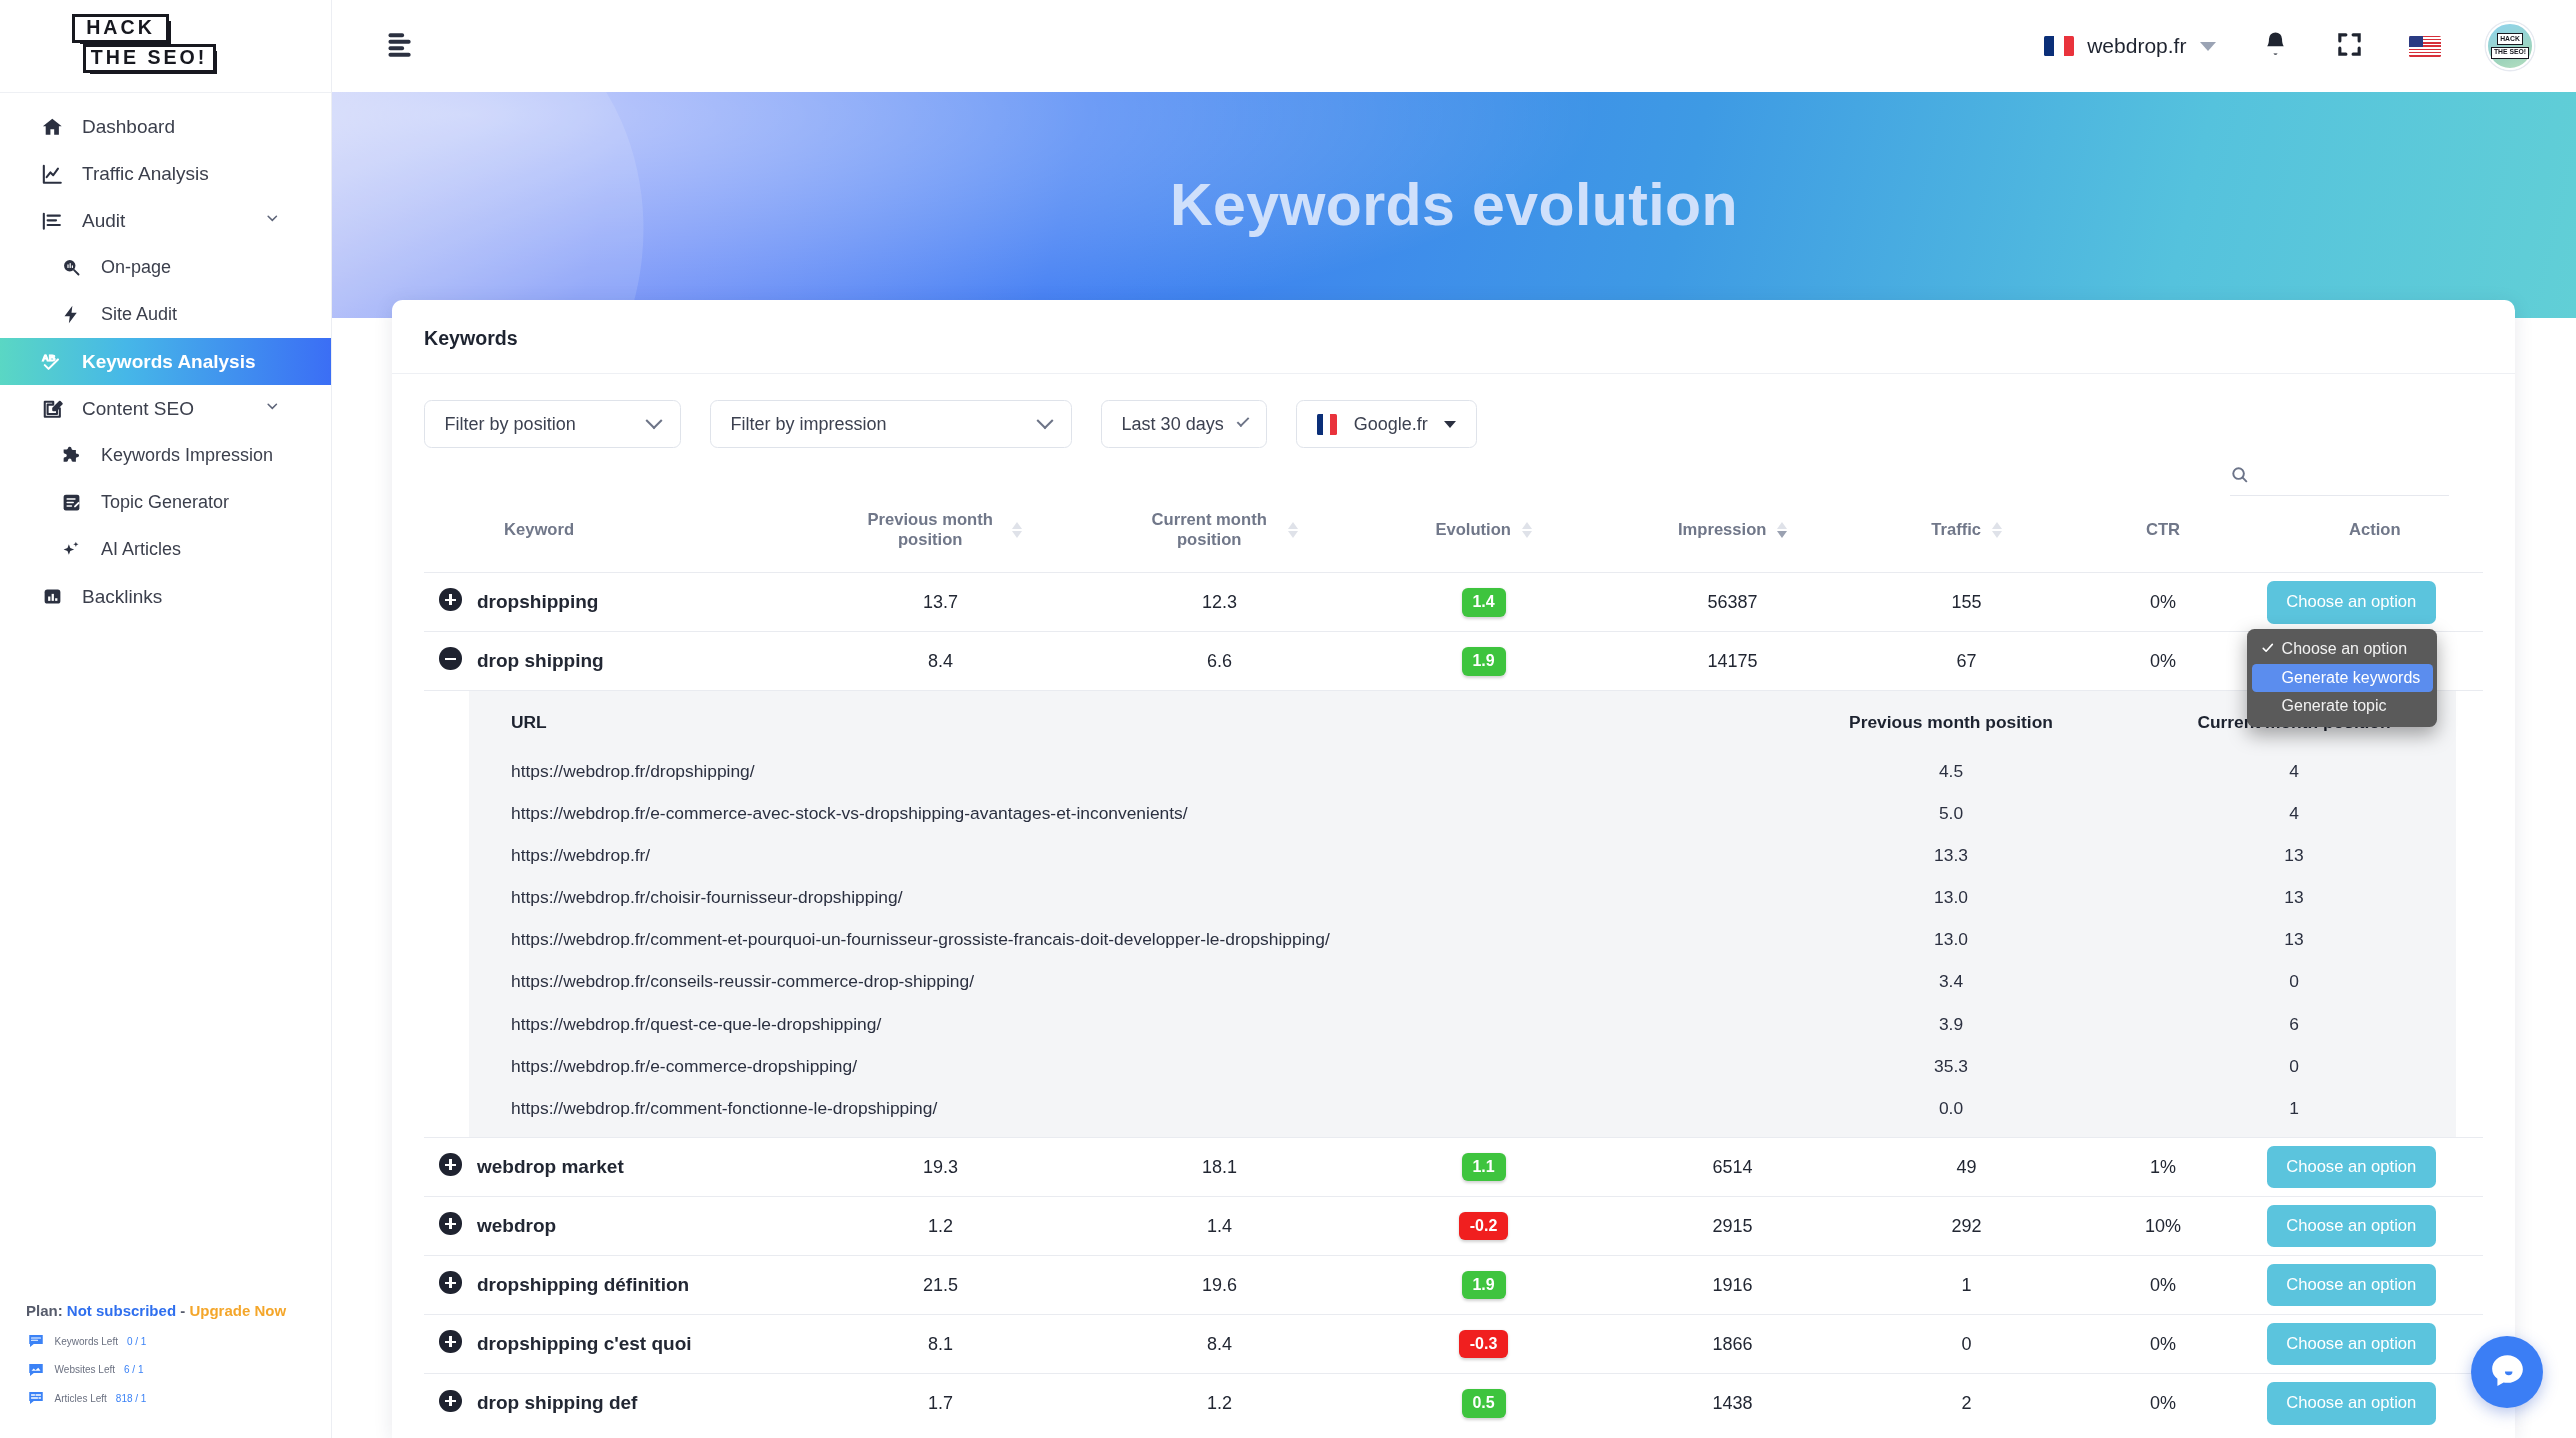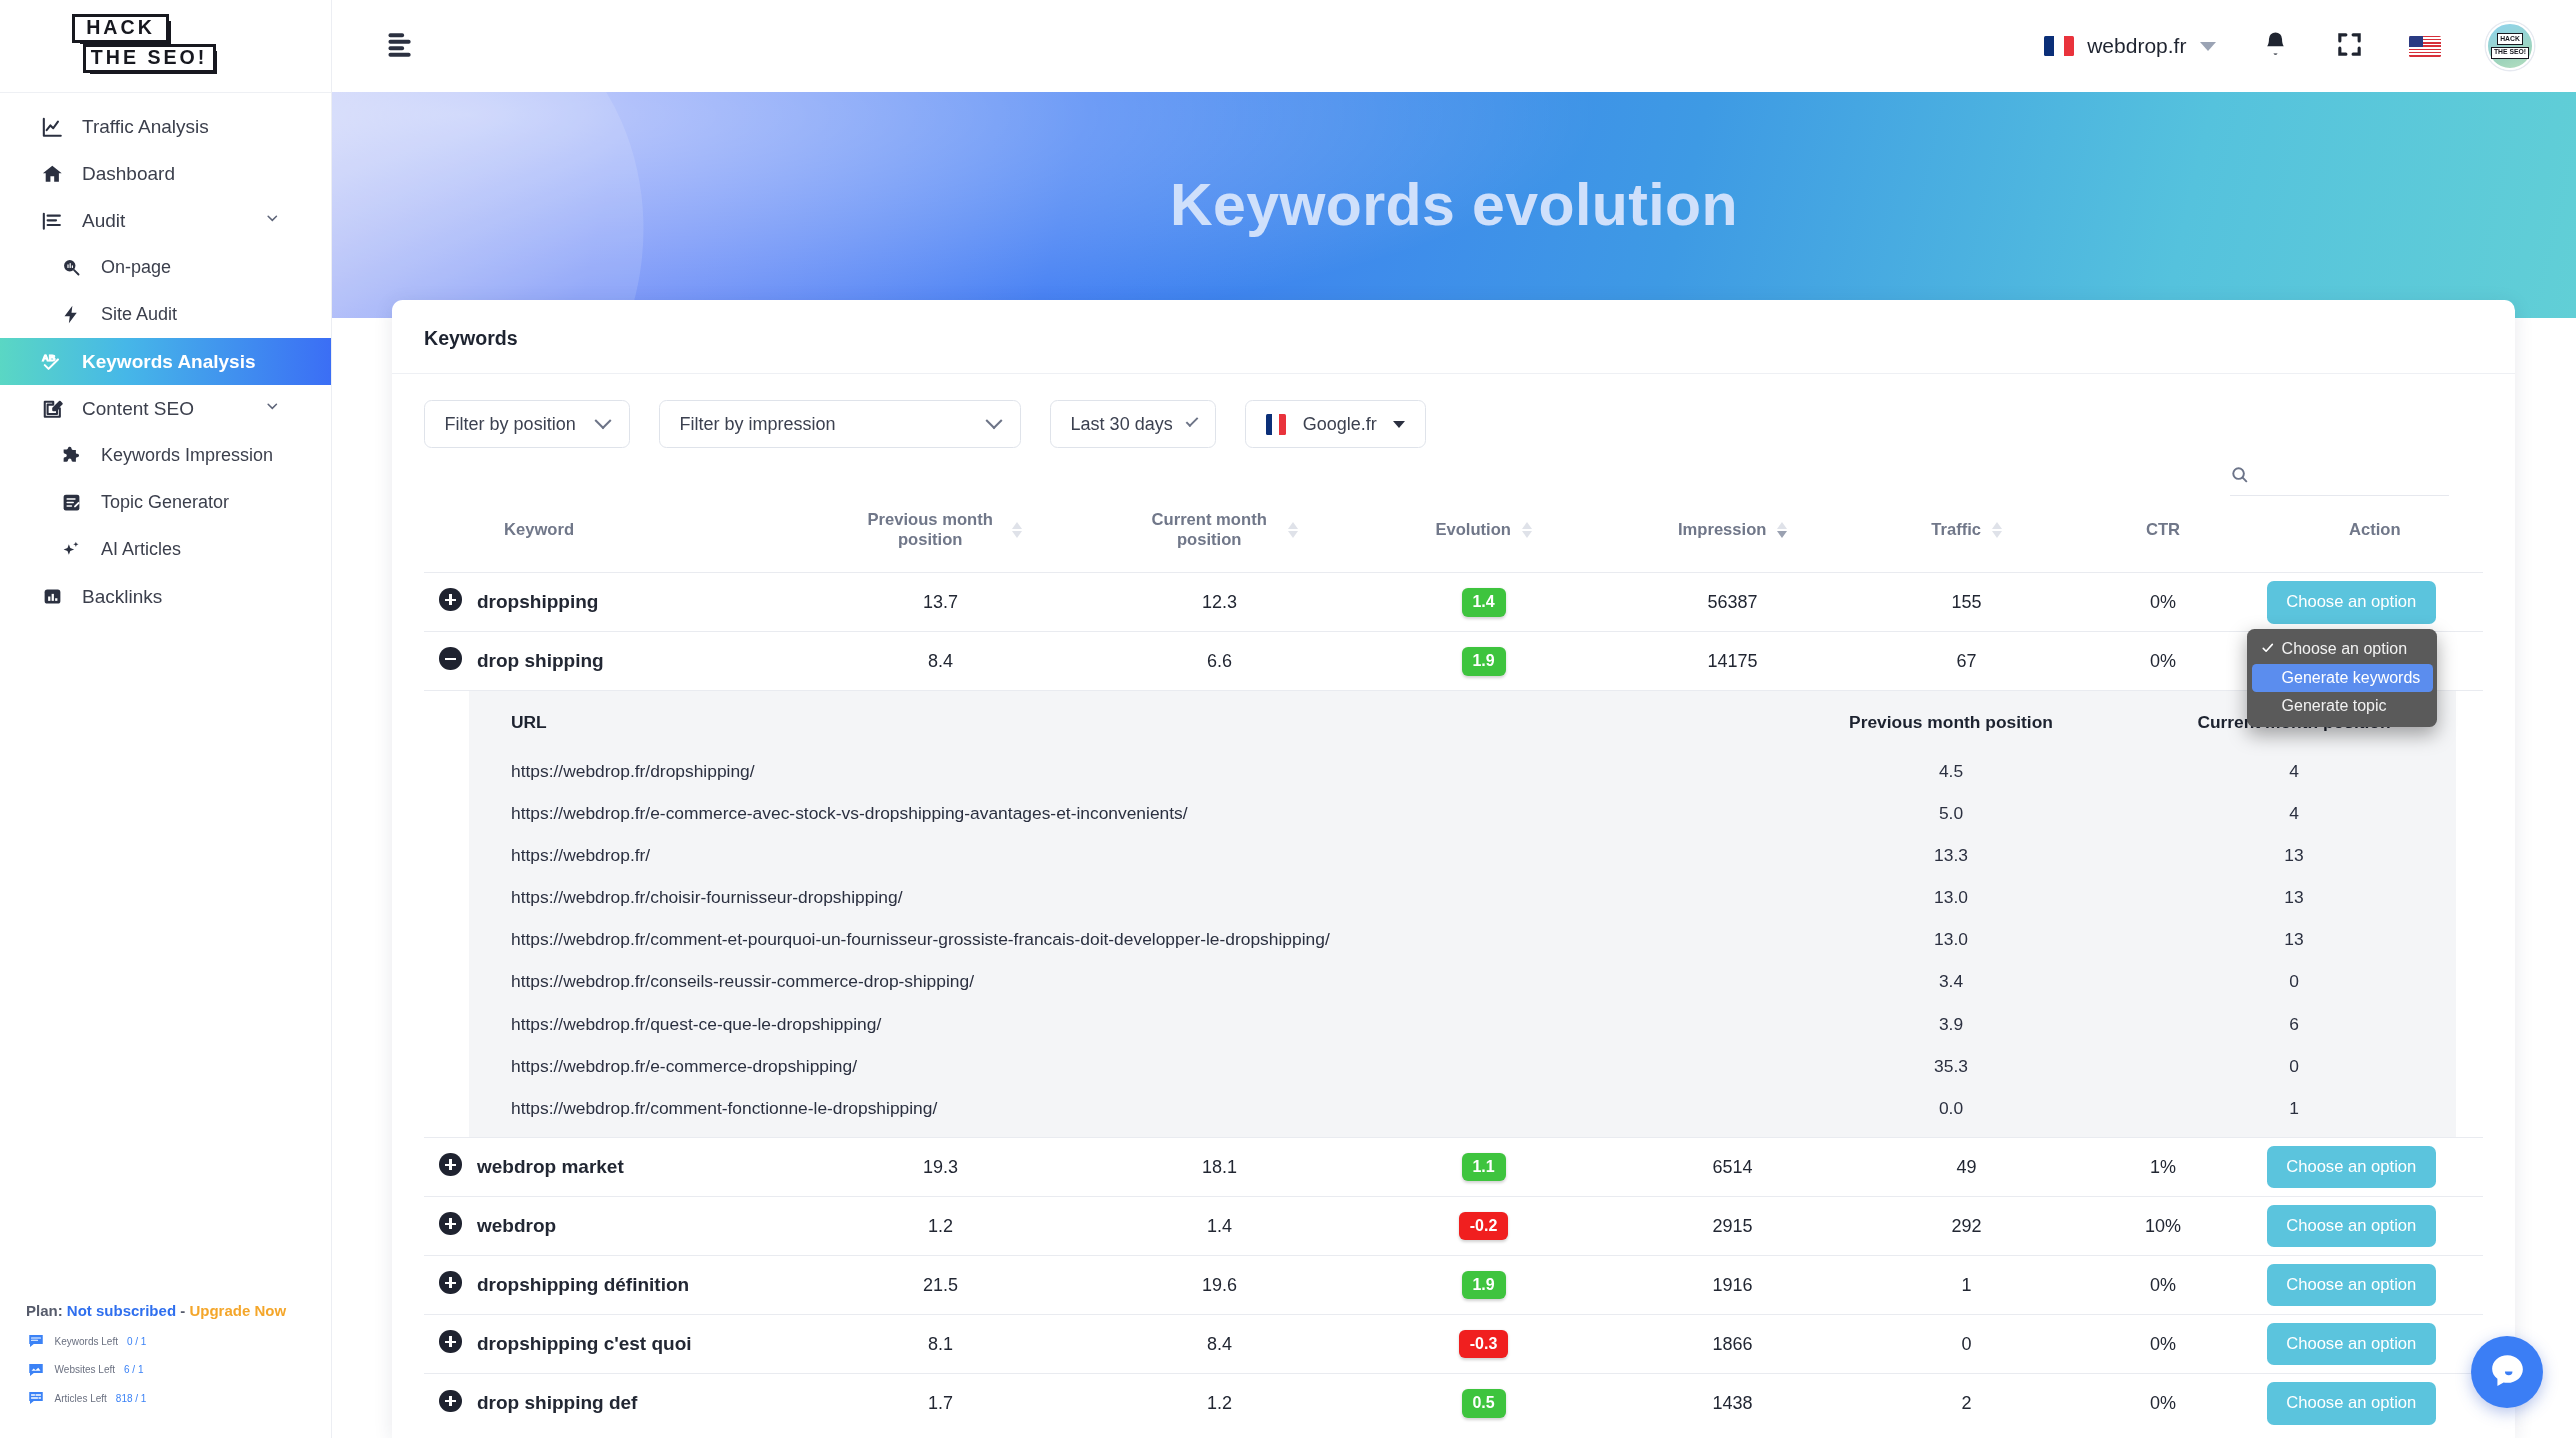--- a/index.html
+++ b/index.html
@@ -114,21 +114,21 @@
   }
   #card .card-title { padding:27px 32px 22.6px 32px; font-size:19.6px; font-weight:800; color:#1d2330; }
   #card .divider { height:0.8px; background:#eef0f4; }
 
   .filters { display:flex; align-items:center; gap:29px; padding:27px 32px 10.6px 32px; }
   .select {
     height:48px; border:0.8px solid #dfe3ea; border-radius:7.5px; background:#fff;
     display:flex; align-items:center; gap:16.6px; padding:0 19.6px;
     font-size:18px; color:#3c4150; cursor:pointer; white-space:nowrap;
   }
-  .select.w1 { width:206px; justify-content:space-between; }
+  .select.w1 { width:257px; justify-content:space-between; }
   .select.w2 { width:362px; justify-content:space-between; }
   .select.w3 { width:166px; justify-content:space-between; }
   .chev-d { display:inline-block; width:12px; height:12px; border-right:2.3px solid #6d7487; border-bottom:2.3px solid #6d7487; transform:rotate(45deg) translate(-2.3px,-2.3px); }
 
   .search-row { display:flex; justify-content:flex-end; padding:6px 66px 0 0; }
   .search-box { width:219px; border-bottom:0.8px solid #e6e8ee; padding-bottom:7.5px; display:flex; align-items:center; }
 
   
   table { width:100%; border-collapse:collapse; table-layout:fixed; }
   thead th {
@@ -216,35 +216,35 @@
         <div class="bar b1">HACK</div>
         <div class="bar b2">THE SEO!</div>
       </div>
     </div>
     <div class="divider" style="height:0.8px;background:#eef0f4;"></div>
 
     <nav class="nav">
 
       <div class="nav-item">
         <span class="ico">
+          <svg width="22.6" height="22.6" viewBox="0 0 24 24" fill="#2b3040">
+              <path d="M12 3 2 11h3v9h5v-6h4v6h5v-9h3z"></path>
+            </svg>
+        </span>
+        <span>Dashboard</span>
+      </div>
+
+      <div class="nav-item">
+        <span class="ico">
           <svg width="22.6" height="22.6" viewBox="0 0 24 24" fill="none" stroke="#2b3040" stroke-width="2.2" stroke-linecap="round" stroke-linejoin="round">
               <path d="M3 3v18h18"></path>
               <path d="M6 15l4-5 3 3 5-7"></path>
             </svg>
         </span>
         <span>Traffic Analysis</span>
-      </div>
-
-      <div class="nav-item">
-        <span class="ico">
-          <svg width="22.6" height="22.6" viewBox="0 0 24 24" fill="#2b3040">
-              <path d="M12 3 2 11h3v9h5v-6h4v6h5v-9h3z"></path>
-            </svg>
-        </span>
-        <span>Dashboard</span>
       </div>
 
       <div class="nav-item">
         <span class="ico">
           <svg width="22.6" height="22.6" viewBox="0 0 24 24" fill="none" stroke="#2b3040" stroke-width="2.2" stroke-linecap="round">
               <path d="M3 4v16"></path>
               <path d="M7 6h13"></path>
               <path d="M7 11h9"></path>
               <path d="M7 16h13"></path>
             </svg>

